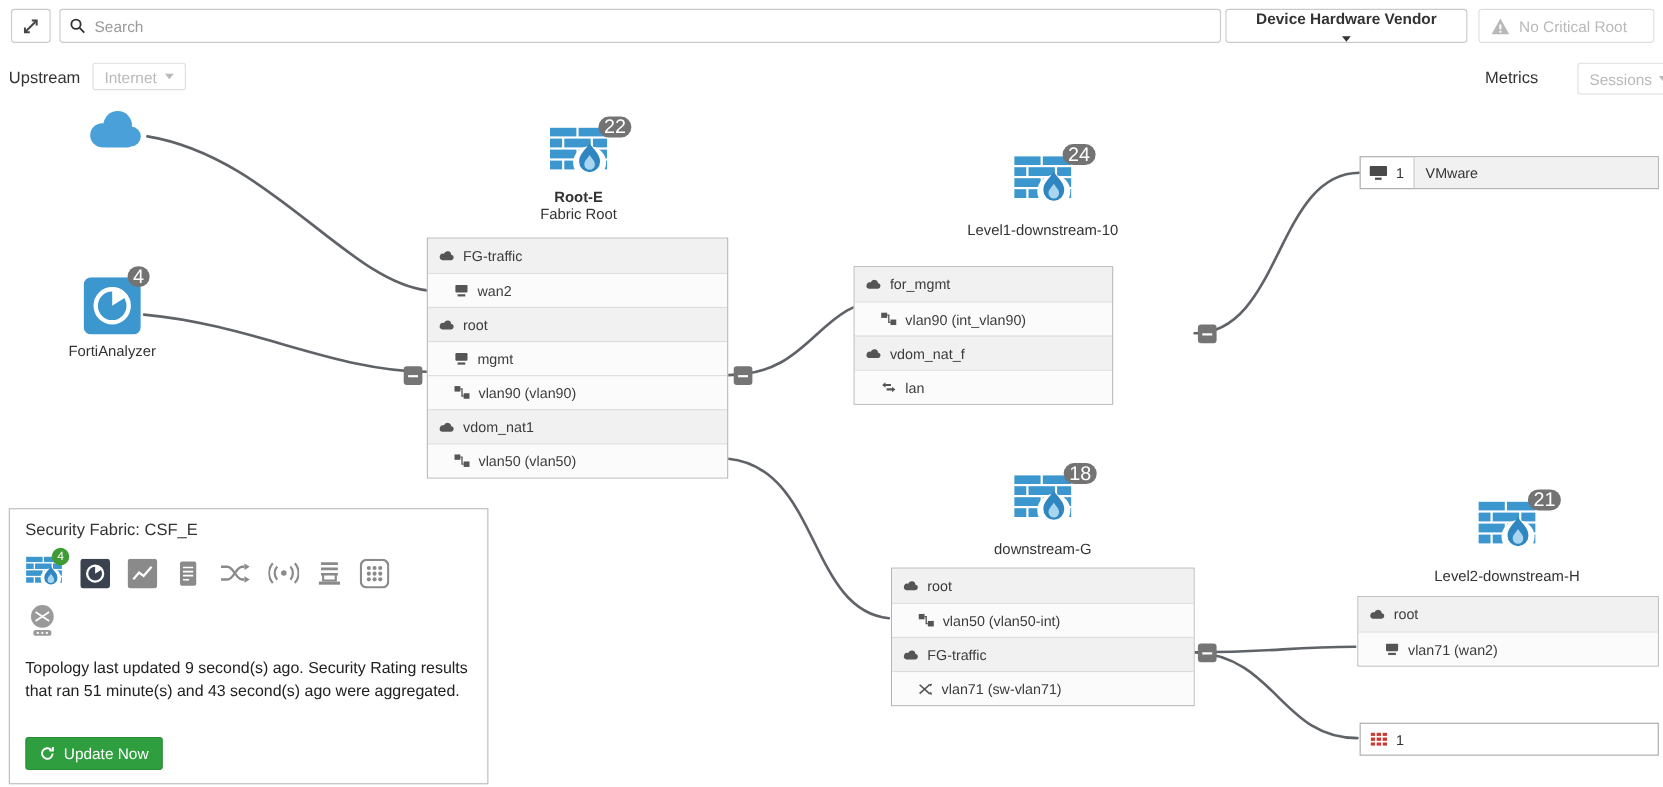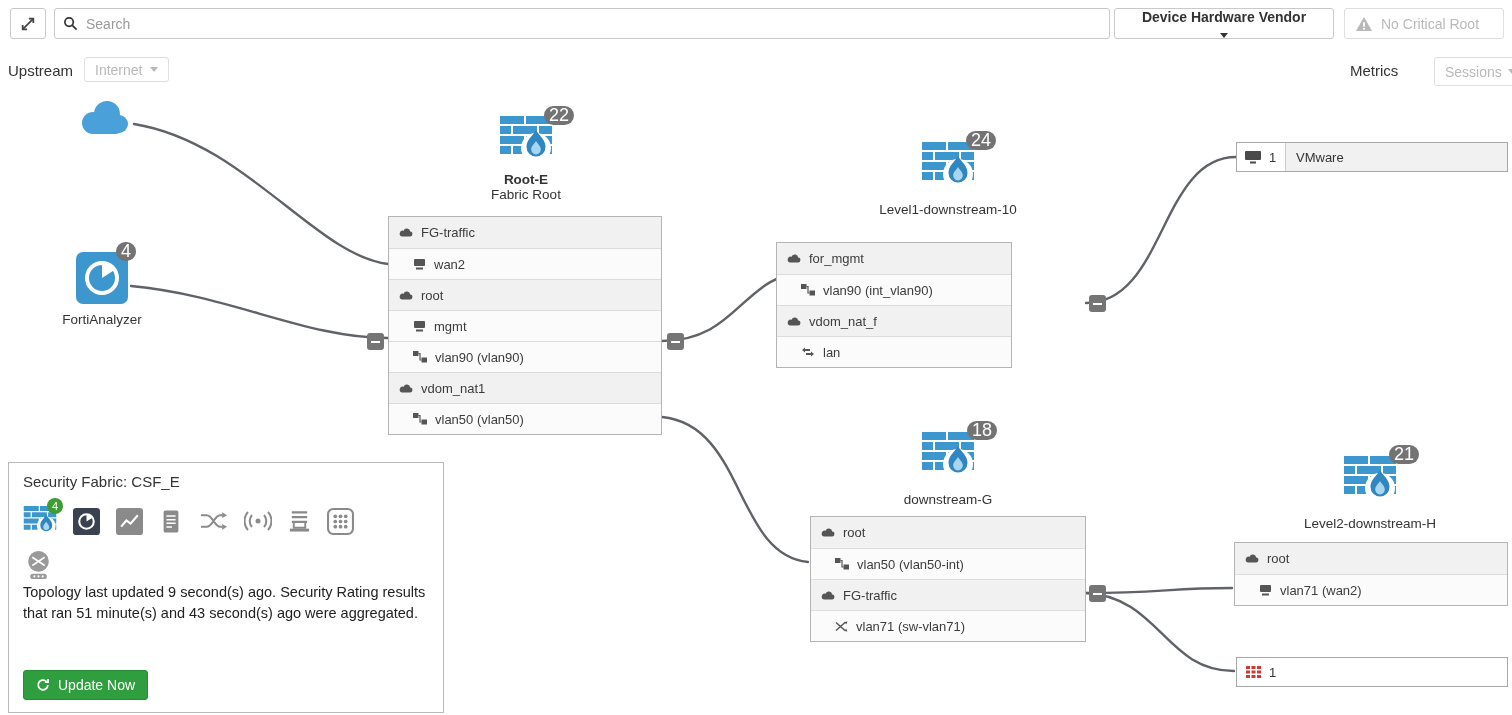--- a/index.html
+++ b/index.html
@@ -47,21 +47,21 @@
   .ep-count{width:16px;}
   .ep-label{flex:1;align-self:stretch;display:flex;align-items:center;padding-left:10px;background:#f1f1f1;border-left:1px solid #ccc;}
 
   
   .fabric-panel{position:absolute;z-index:5;left:8px;top:462px;width:436px;height:251px;border:1px solid #b9b9b9;
                 background:#fff;box-sizing:border-box;padding:10px 14px;}
   .fabric-title{font-size:15px;color:#333;}
   .fabric-icons{display:flex;align-items:center;gap:16px;margin-top:16px;height:30px;}
   .fabric-icons .fi{position:relative;display:flex;align-items:center;justify-content:center;}
   .fabric-row2{margin-top:14px;height:32px;display:flex;align-items:center;}
-  .fabric-text{font-size:14.5px;line-height:21px;color:#222;width:412px;}
+  .fabric-text{margin-top:16px;font-size:14.5px;line-height:21px;color:#222;width:412px;}
   .update-btn{position:absolute;left:14px;bottom:12px;display:inline-flex;align-items:center;gap:8px;
               background:#2f9e3f;color:#fff;border:1px solid #288c36;border-radius:3px;
               font-size:14px;padding:6px 12px;cursor:pointer;}
 </style>
 </head>
 <body>
 
 <div class="stage">
 
   <svg class="links" width="1512" height="715" viewBox="0 0 1512 715">

